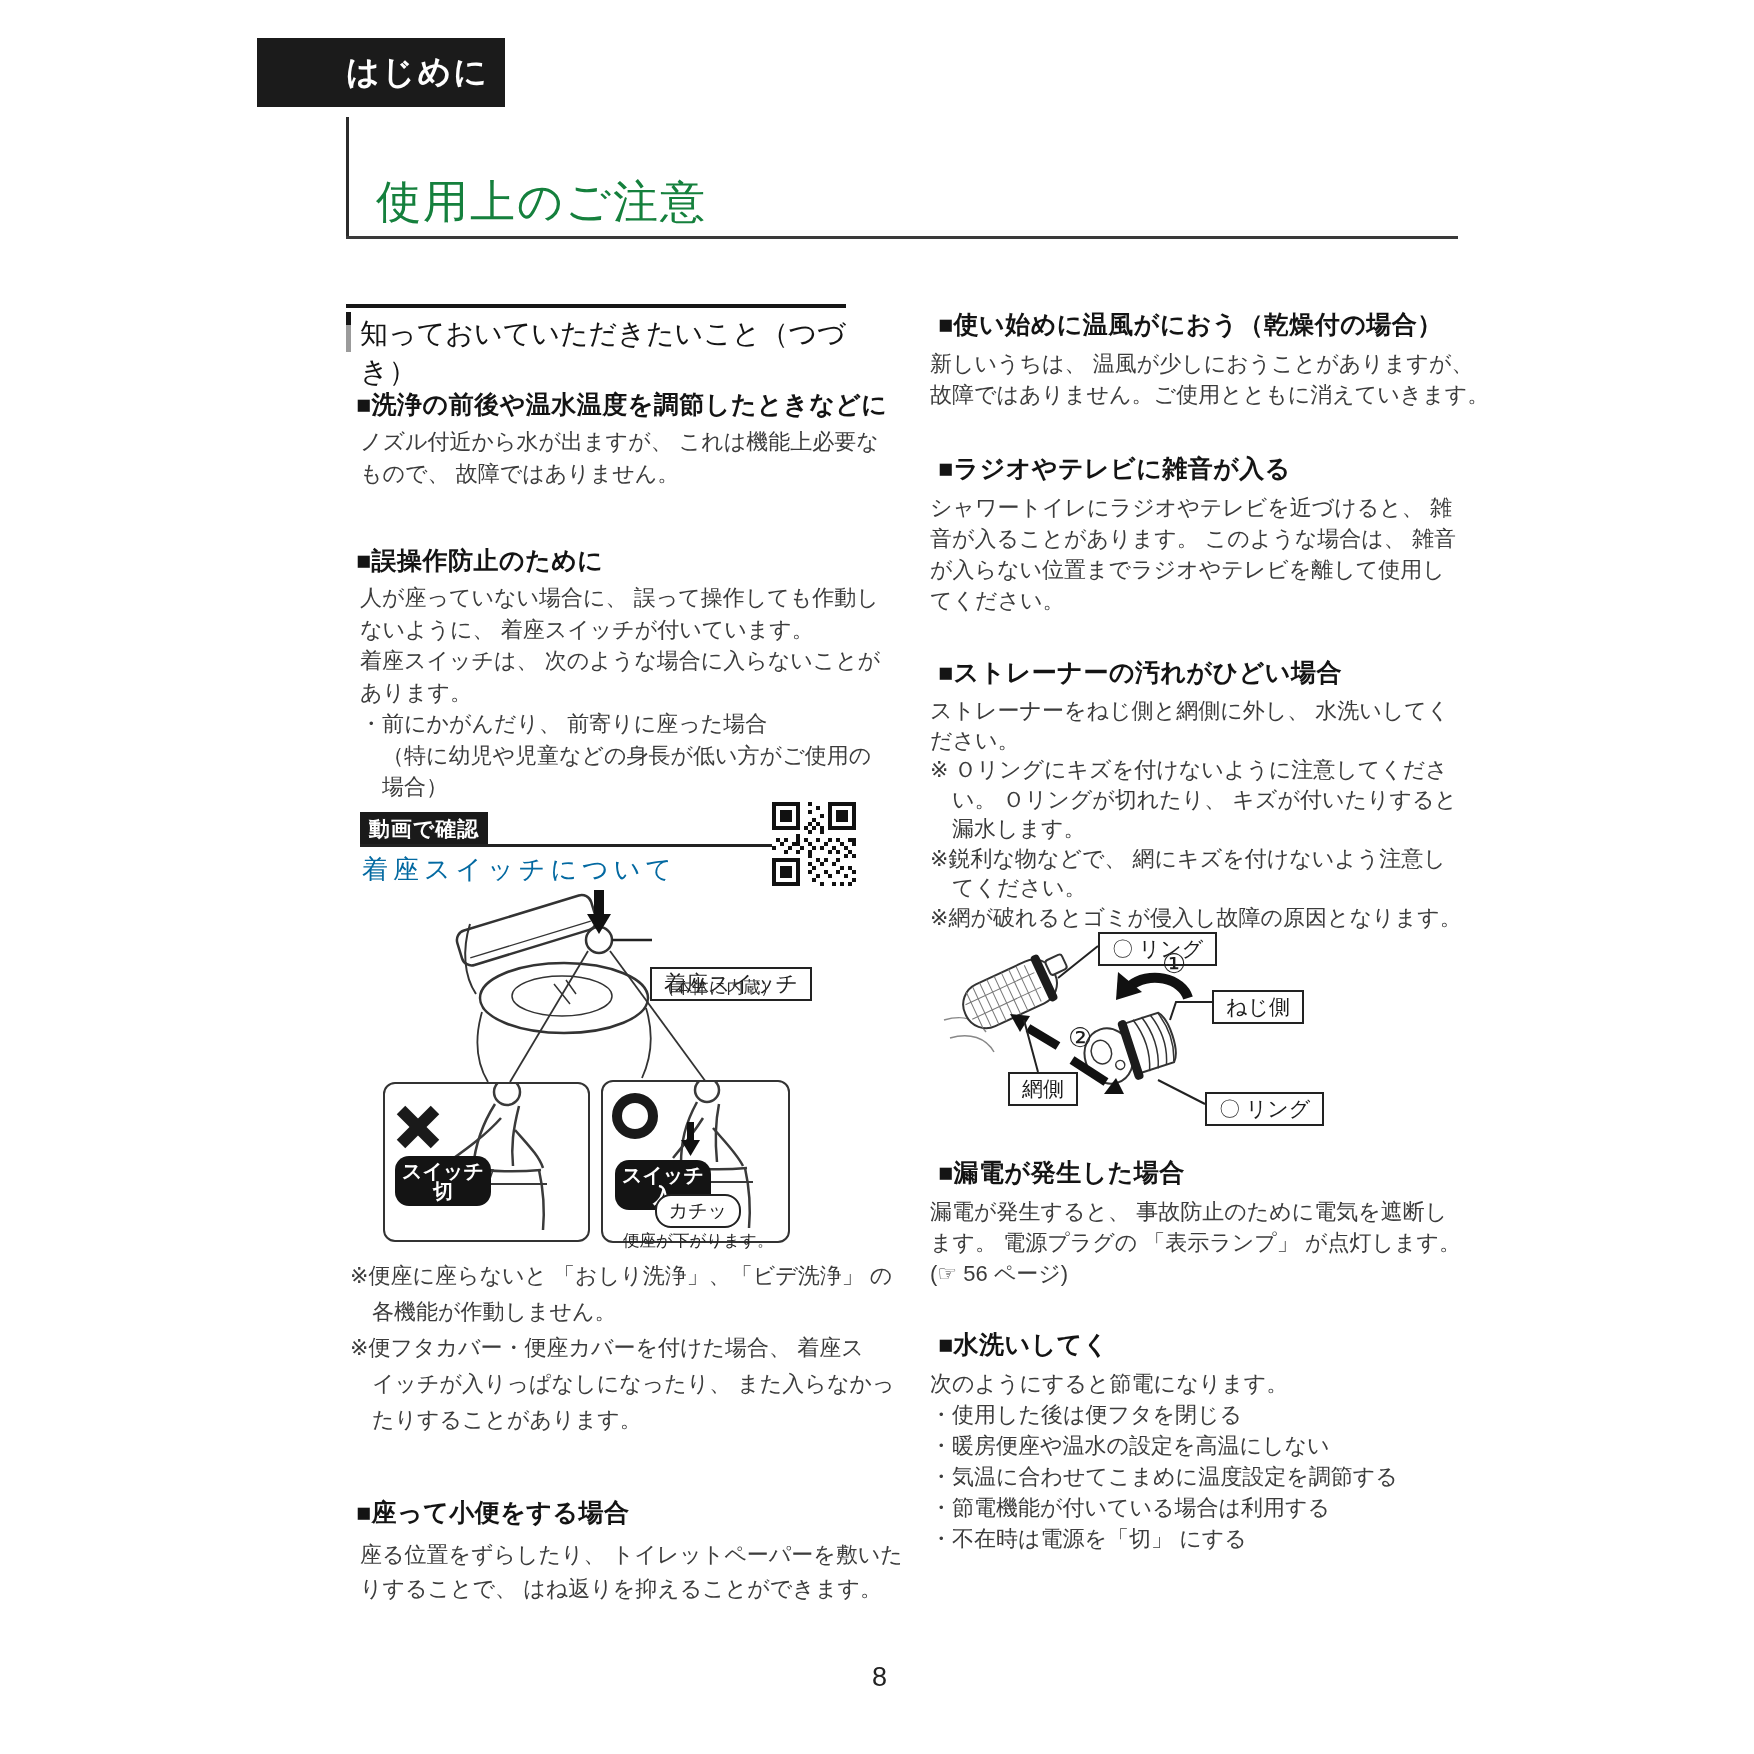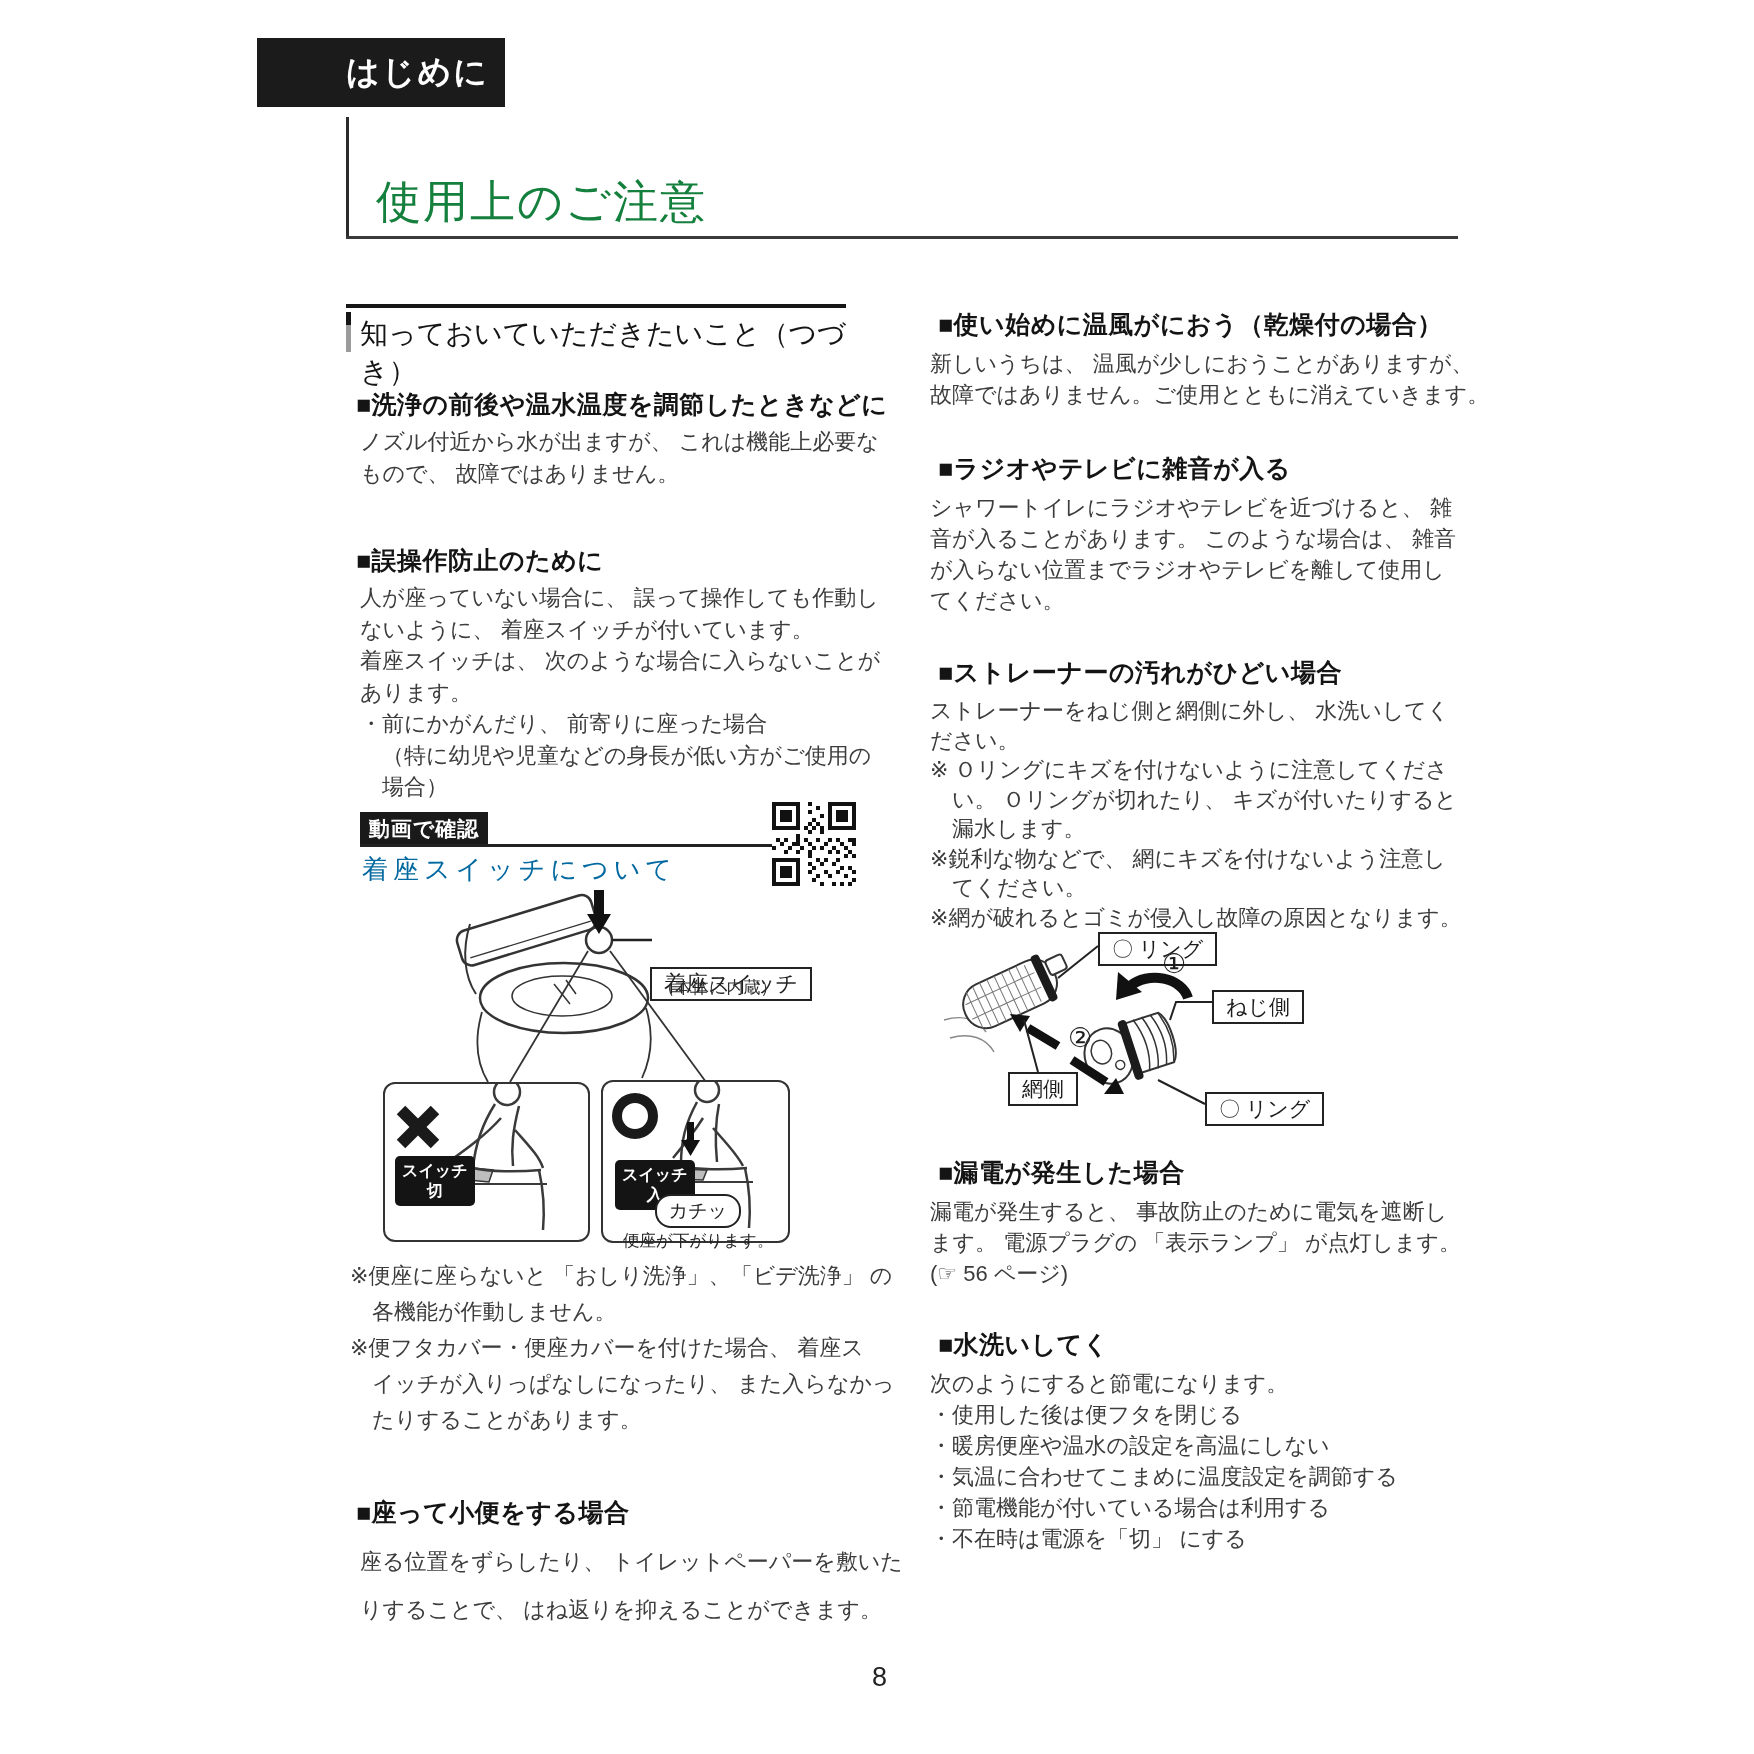--- a/index.html
+++ b/index.html
@@ -34,39 +34,39 @@
   #qr{left:772px;top:802px;}
   
   .fig-label{position:absolute;border:2px solid #222;background:#fff;padding:2px 12px;
     font-size:21px;color:#1d1d1d;white-space:nowrap;line-height:26px;}
   #switch-label{left:650px;top:967px;font-size:22px;}
   #switch-label-sub{left:658px;top:976px;font-size:17px;color:#2e2e2e;}
   .panel{border:2.5px solid #333;border-radius:12px;background:#fff;box-sizing:border-box;}
   #panel-ng{left:383px;top:1082px;width:207px;height:160px;}
   #panel-ok{left:601px;top:1080px;width:189px;height:163px;}
   .switch-badge{position:absolute;background:#141414;color:#fff;text-align:center;
-    font-size:16px;font-weight:bold;line-height:20px;padding:5px 7px;border-radius:5px;white-space:pre;}
+    font-size:20px;font-weight:bold;line-height:20px;padding:5px 7px;border-radius:14px;white-space:pre;}
   #badge-ng{left:10px;top:72px;}
   #badge-ok{left:12px;top:78px;}
   #click-bubble{position:absolute;left:52px;top:112px;width:82px;height:30px;border:2.5px solid #222;
     border-radius:16px;background:#fff;display:flex;align-items:center;justify-content:center;
     font-size:19px;color:#1d1d1d;}
   #seat-note{position:absolute;left:20px;top:148px;font-size:16.5px;color:#222;white-space:nowrap;}
   .step-num{font-size:27px;color:#1d1d1d;}
   #step1{left:1162px;top:948px;}
   #step2{left:1068px;top:1022px;}
   #lbl-oring-top{left:1098px;top:932px;}
   #lbl-neji{left:1212px;top:990px;}
   #lbl-ami{left:1008px;top:1072px;}
   #lbl-oring-bot{left:1205px;top:1092px;}
   
   #l-s1-h{left:348px;top:380px;}   #l-s1-b{left:360px;top:426px;line-height:31.5px;}
   #l-s2-h{left:348px;top:536px;}   #l-s2-b{left:360px;top:582px;line-height:31.5px;}
   #l-notes{left:350px;top:1258px;line-height:36px;}
-  #l-s3-h{left:348px;top:1488px;}  #l-s3-b{left:360px;top:1538px;line-height:48px;}
+  #l-s3-h{left:348px;top:1488px;}  #l-s3-b{left:360px;top:1538px;line-height:34px;}
   #r-s1-h{left:930px;top:300px;}   #r-s1-b{left:930px;top:348px;}
   #r-s2-h{left:930px;top:444px;}   #r-s2-b{left:930px;top:492px;}
   #r-s3-h{left:930px;top:648px;}   #r-s3-b{left:930px;top:696px;line-height:29.5px;}
   #r-s4-h{left:930px;top:1148px;}  #r-s4-b{left:930px;top:1196px;}
   #r-s5-h{left:930px;top:1320px;}  #r-s5-b{left:930px;top:1368px;}
   #page-num{left:872px;top:1662px;font-size:27px;color:#222;}
 </style>
 </head>
 <body>
 

